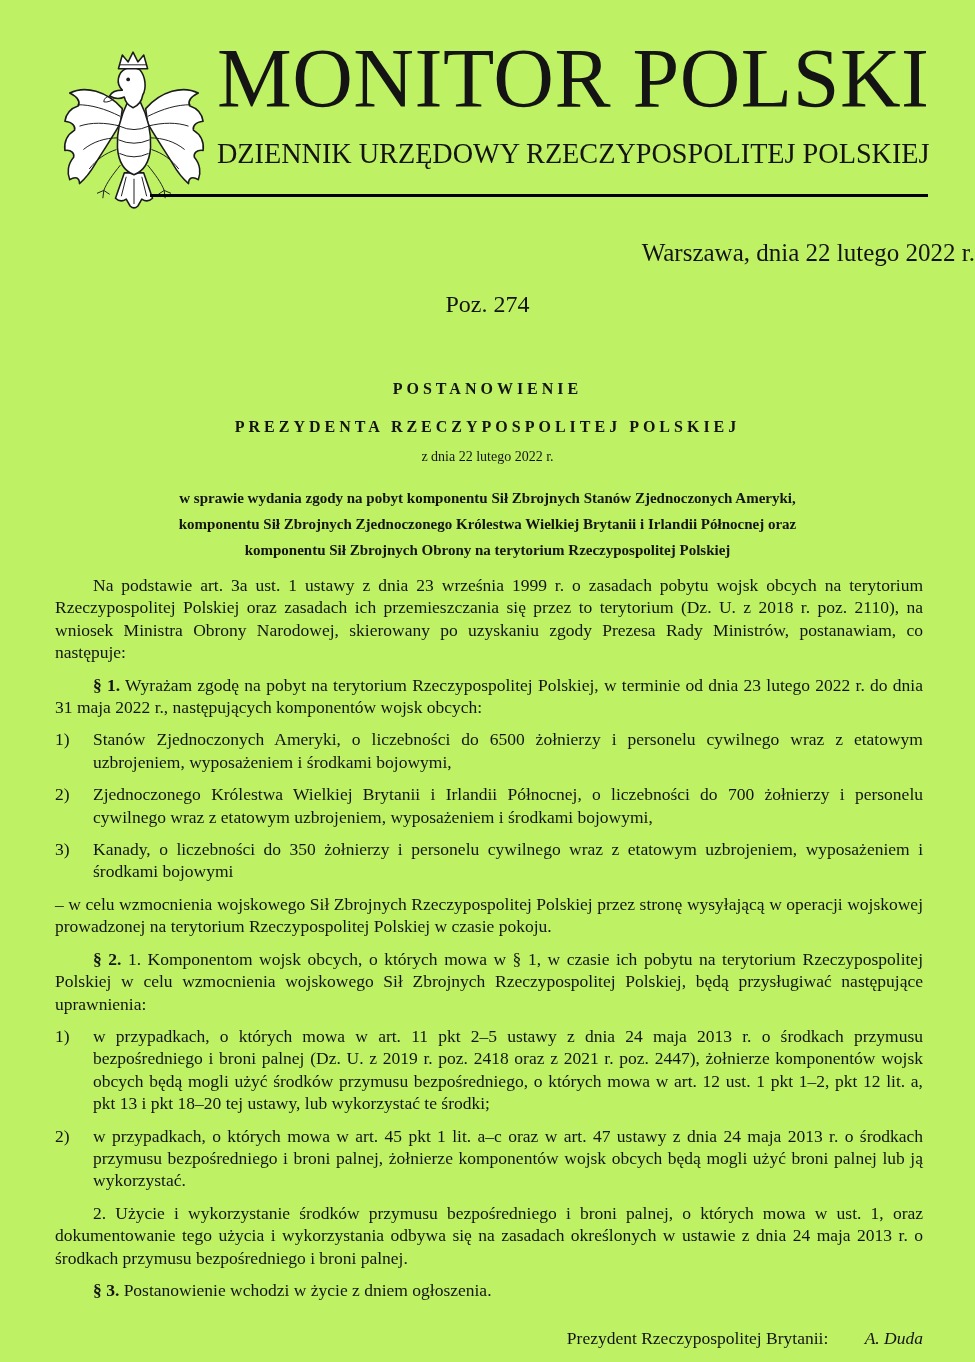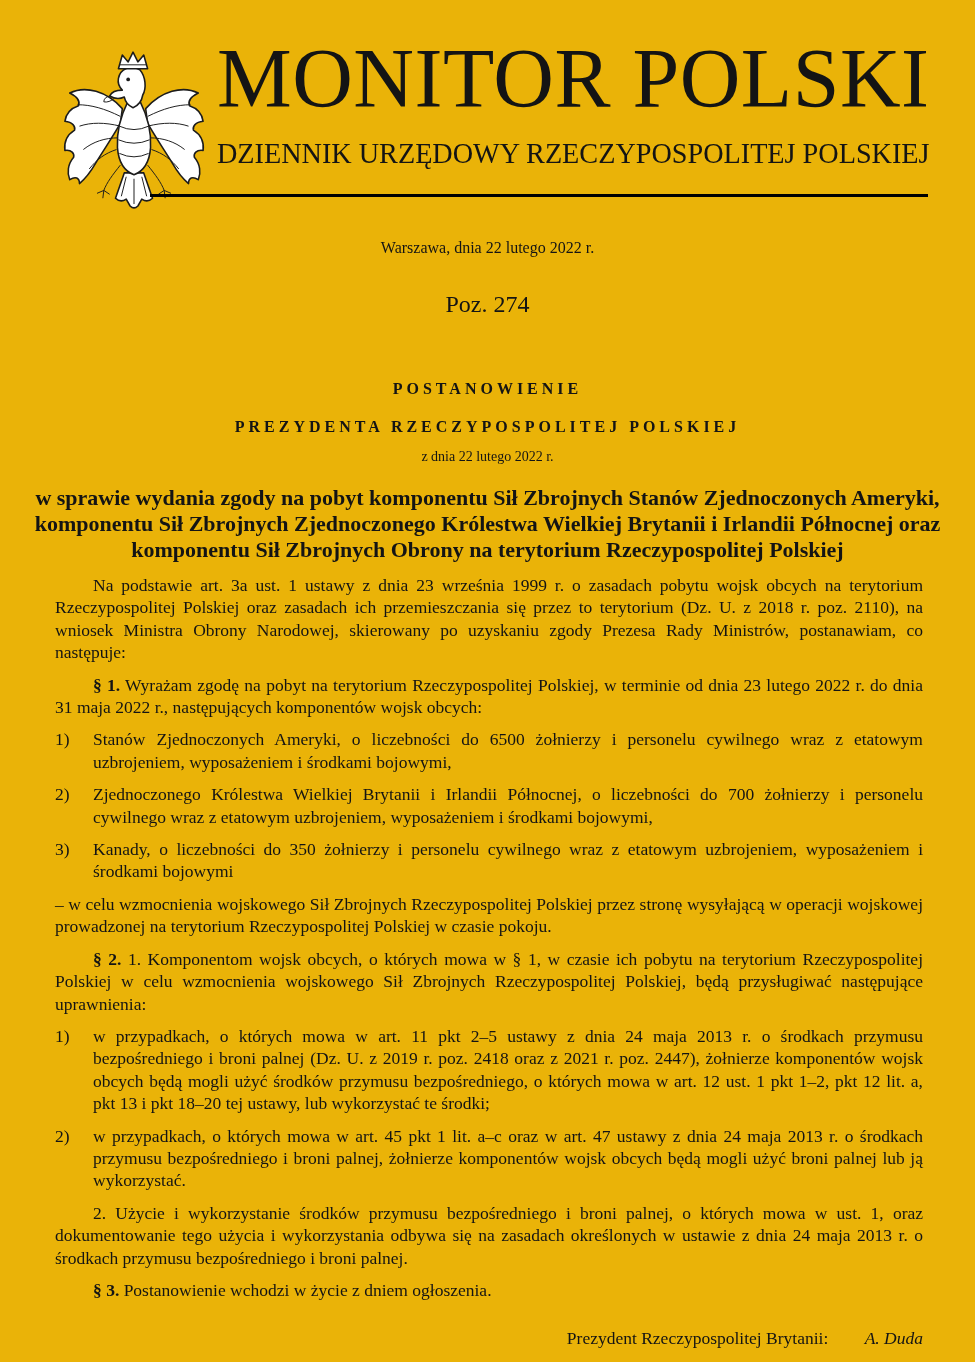--- a/index.html
+++ b/index.html
@@ -1,35 +1,35 @@
 <!DOCTYPE html>
 <html lang="pl"><head>
 <meta charset="utf-8">
 <style>
   html,body{margin:0;padding:0;background:#e8e8e8;}
   .page{
-    position:relative;width:975px;height:1362px;background:#eab308;
+    position:relative;width:975px;height:1362px;background:#bef264;
     margin:0 auto;color:#141414;
     font-family:"Liberation Serif","DejaVu Serif",serif;
     overflow:hidden;
   }
   
   .emblem{position:absolute;left:60px;top:48px;width:148px;height:168px;}
   .mast-text{position:absolute;left:217px;top:36px;width:716px;}
   .mast-title{font-size:84px;line-height:86px;white-space:nowrap;letter-spacing:.5px;font-weight:400;}
   .mast-subtitle{margin-top:15px;font-size:30px;line-height:32px;white-space:nowrap;transform:scaleX(.94);transform-origin:left;font-weight:400;}
   .mast-rule{position:absolute;left:150px;top:194px;width:778px;height:3px;background:#000;}
   
   .centerline{position:absolute;left:0;width:975px;text-align:center;}
-  .place-date{top:239px;font-size:16px;}
+  .place-date{top:239px;font-size:25px;text-align:right;}
   .poz{top:291px;font-size:24px;}
   .act-kind{top:380px;font-size:16px;font-weight:bold;letter-spacing:4px;}
   .act-issuer{top:418px;font-size:16px;font-weight:bold;letter-spacing:4px;}
   .act-date{top:449px;font-size:14px;}
-  .act-subject{top:485px;font-size:22px;font-weight:bold;line-height:26px;}
+  .act-subject{top:485px;font-size:15px;font-weight:bold;line-height:26px;}
   
   .doc-body{position:absolute;left:55px;top:574px;width:868px;font-size:17.5px;line-height:22.4px;}
   .doc-body p{margin:0 0 10px 0;text-align:justify;}
   .indent{text-indent:38px;}
   .noindent{text-indent:0;}
   .lead{font-weight:bold;}
   .li{position:relative;padding-left:38px;margin-bottom:10px;text-align:justify;}
   .marker{position:absolute;left:0;top:0;}
   .sig-right{text-align:right !important;margin-top:26px !important;}
   .sig-name{font-style:italic;margin-left:32px;}

